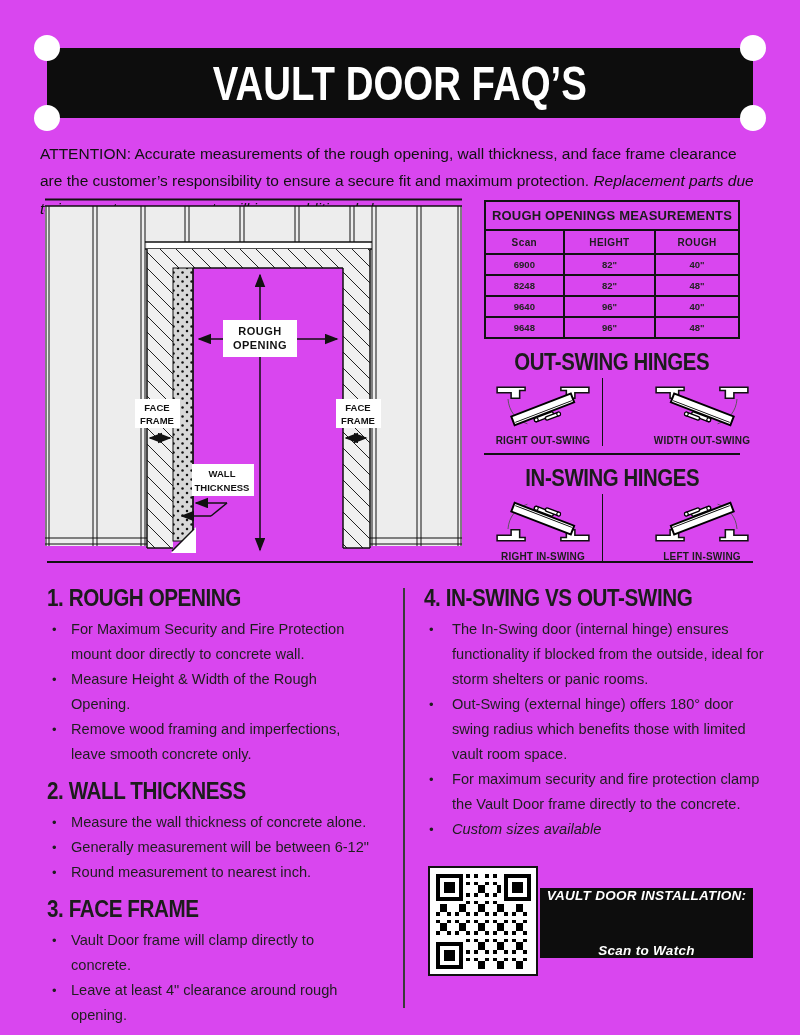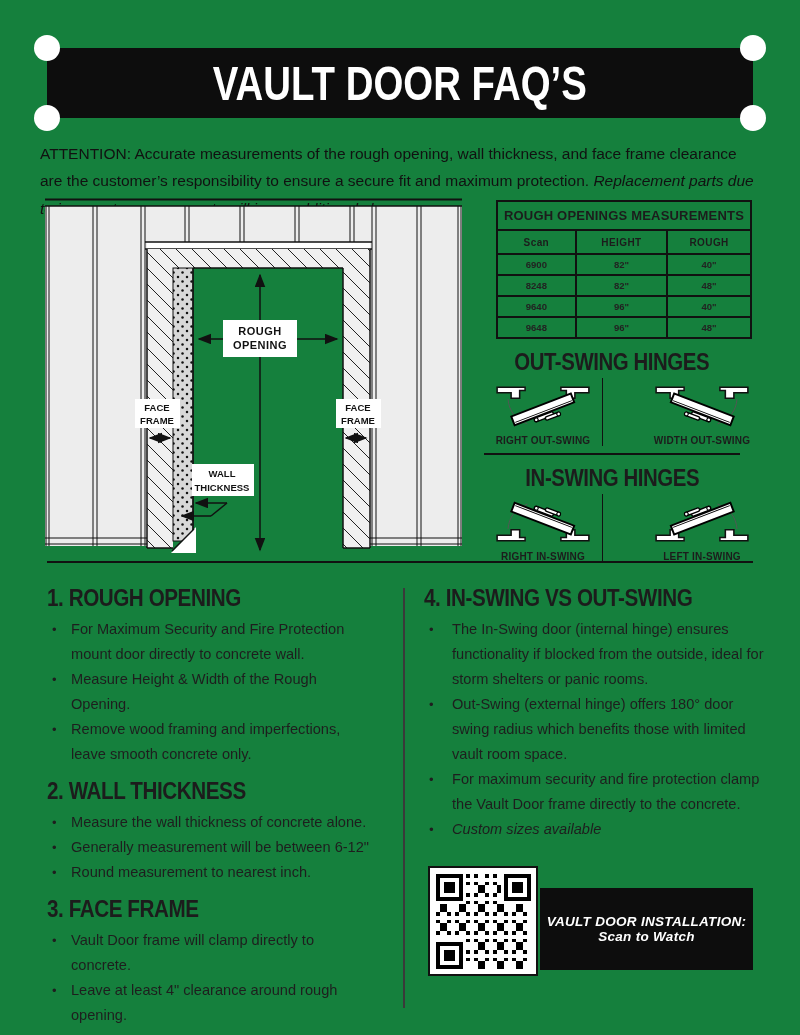--- a/index.html
+++ b/index.html
@@ -1,34 +1,34 @@
 <!DOCTYPE html>
 <html><head>
 <meta charset="utf-8">
 <style>
   html,body{margin:0;padding:0;background:#fff;}
-  .page{position:relative;width:800px;height:1035px;background:#15803d;overflow:hidden;
+  .page{position:relative;width:800px;height:1035px;background:#d946ef;overflow:hidden;
         font-family:"Liberation Sans","DejaVu Sans",sans-serif;color:#1c1c1c;}
 
   
   .banner{position:absolute;left:47px;top:48px;width:706px;height:70px;background:#0d0d0d;
           display:flex;align-items:center;justify-content:center;}
   .banner .notch{position:absolute;width:26px;height:26px;background:#fff;border-radius:50%;}
   .notch.tl{left:-13px;top:-13px;} .notch.tr{right:-13px;top:-13px;}
   .notch.bl{left:-13px;bottom:-13px;} .notch.br{right:-13px;bottom:-13px;}
   .banner-title{color:#fff;font-weight:bold;font-size:48px;letter-spacing:0px;white-space:nowrap;
           display:inline-block;transform:scaleX(.8);}
 
   
   .attention{position:absolute;left:40px;top:124px;width:722px;font-size:15.5px;line-height:1.78;color:#111;}
   .attention .it{font-style:italic;}
 
   
   .right-panel{position:absolute;left:484px;top:200px;width:256px;}
-  table.meas{width:100%;border-collapse:collapse;table-layout:fixed;margin-left:12px;}
+  table.meas{width:100%;border-collapse:collapse;table-layout:fixed;}
   table.meas th,table.meas td{border:2px solid #111;text-align:center;padding:0;}
   table.meas .ttl{font-size:13px;font-weight:bold;height:27px;letter-spacing:.2px;}
   table.meas .hd{font-size:10px;font-weight:bold;height:22px;letter-spacing:.4px;}
   table.meas td{font-size:9.5px;font-weight:bold;color:#222;height:19px;}
   col.c1{width:31%;} col.c2{width:36%;} col.c3{width:33%;}
 
   .hinge-title{text-align:center;margin-top:9px;}
   .hinge-title span{display:inline-block;transform:scaleX(.85);font-size:24px;font-weight:bold;
                     letter-spacing:-.5px;white-space:nowrap;}
   .hinge-row{display:flex;margin-top:2px;gap:40px;}
@@ -56,22 +56,22 @@
   ul.bullets{list-style:none;margin:0;padding:0;}
   ul.bullets li{position:relative;padding-left:24px;font-size:14.6px;line-height:25px;color:#1e1e1e;}
   .col-right ul.bullets li{padding-left:28px;}
   ul.bullets li::before{content:"•";position:absolute;left:5px;top:0;font-size:13px;}
   ul.bullets li.it{font-style:italic;}
 
   
   .qr-box{position:absolute;left:428px;top:866px;width:110px;height:110px;border:2.5px solid #111;
           background:#fff;box-sizing:border-box;padding:6px;}
   .qr-box svg{width:95px;height:95px;display:block;}
-  .cta{position:absolute;left:540px;top:888px;width:213px;height:82px;background:#0d0d0d;
-       display:flex;flex-direction:column;align-items:center;justify-content:center;}
+  .cta{position:absolute;left:540px;top:888px;width:213px;height:70px;background:#0d0d0d;
+       display:flex;flex-direction:column;align-items:center;justify-content:space-between;}
   .cta div{color:#fff;font-style:italic;font-weight:bold;font-size:13.5px;letter-spacing:.3px;}
 
   svg text{font-family:"Liberation Sans","DejaVu Sans",sans-serif;fill:#111;}
 </style>
 </head>
 <body>
 
 <div class="page">
 
   <svg width="0" height="0" style="position:absolute" aria-hidden="true">

